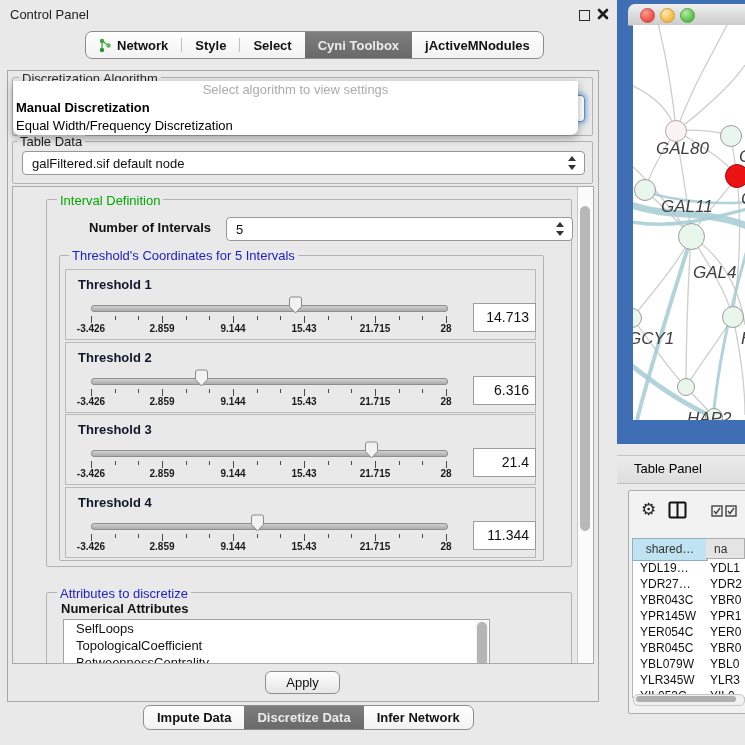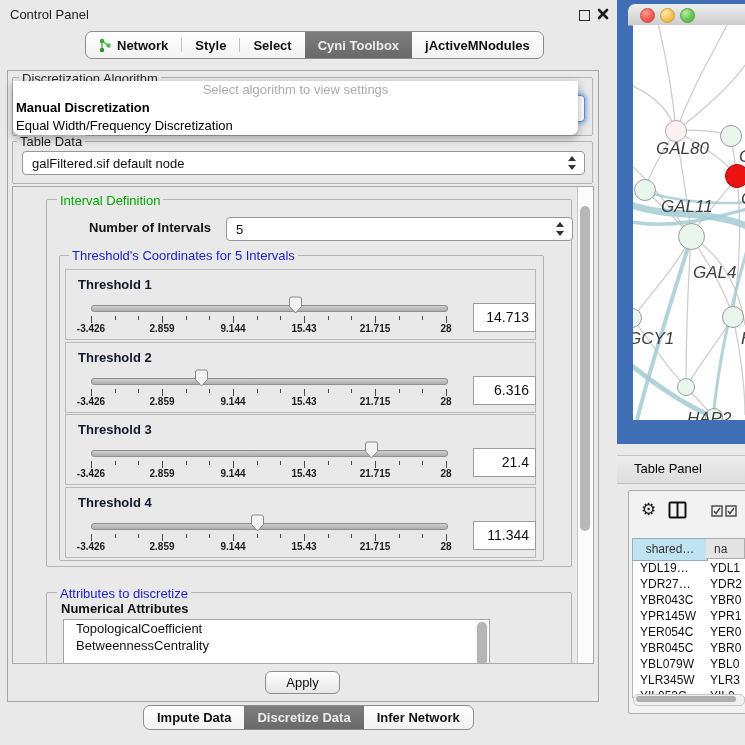--- a/index.html
+++ b/index.html
@@ -315,20 +315,21 @@
           <div class="th-value">11.344</div>
         </div>
       </div>
     <div class="group-title t-blue g-thresh-title">Threshold's Coordinates for 5 Intervals</div>
 
     <div class="g-attr"></div>
     <div class="group-title t-blue g-attr-title">Attributes to discretize</div>
     <div class="attr-sub">Numerical Attributes</div>
     <div class="attr-list" id="attrList">
 
+    <div class="attr-item">SelfLoops</div>
         <div class="attr-item">TopologicalCoefficient</div>
         <div class="attr-item">BetweennessCentrality</div>
         <div class="attr-scroll">
         <div class="attr-scroll-thumb"></div>
       </div>
       </div>
 
     <div class="sp-scrollbar">
       <div class="sp-thumb"></div>
     </div>

